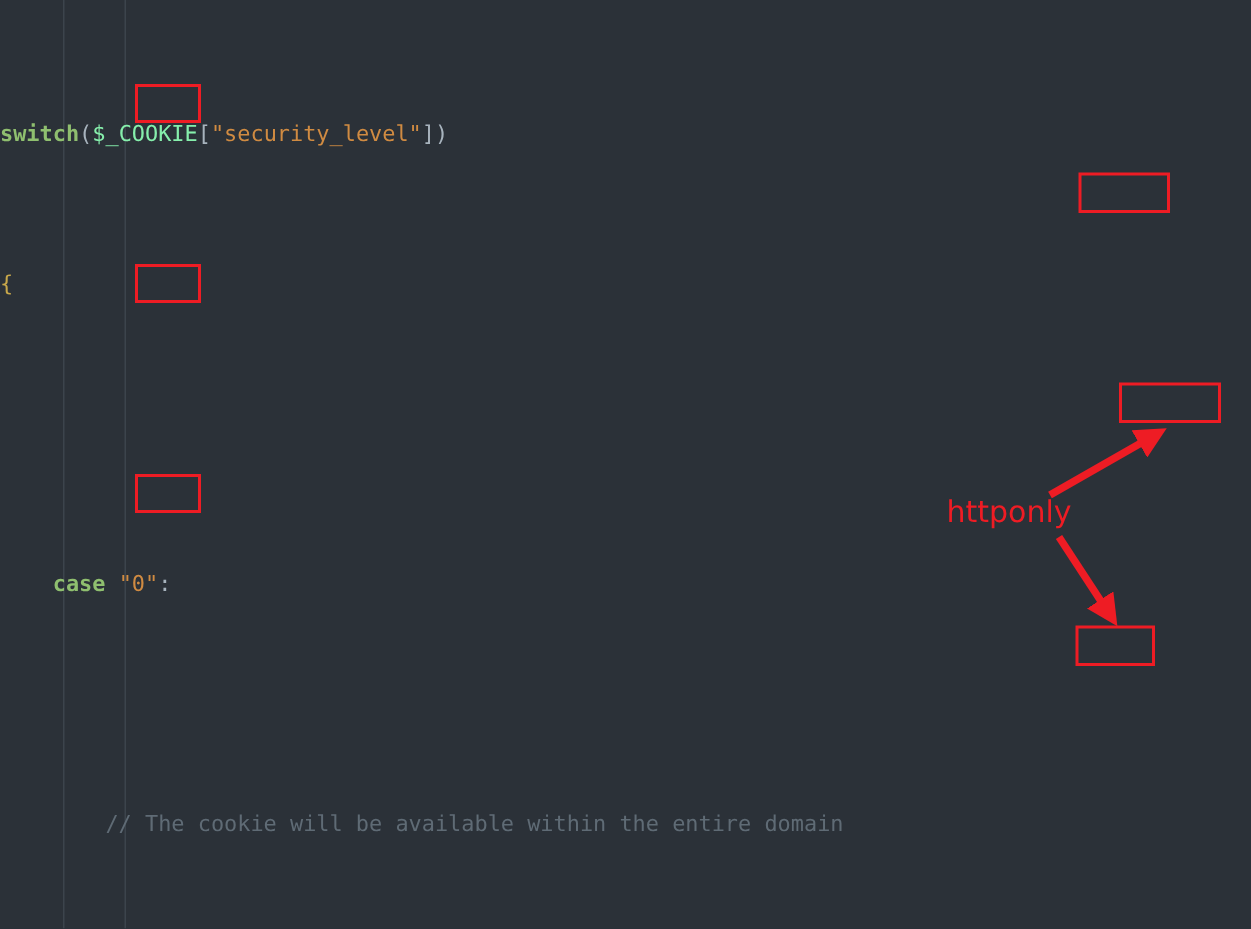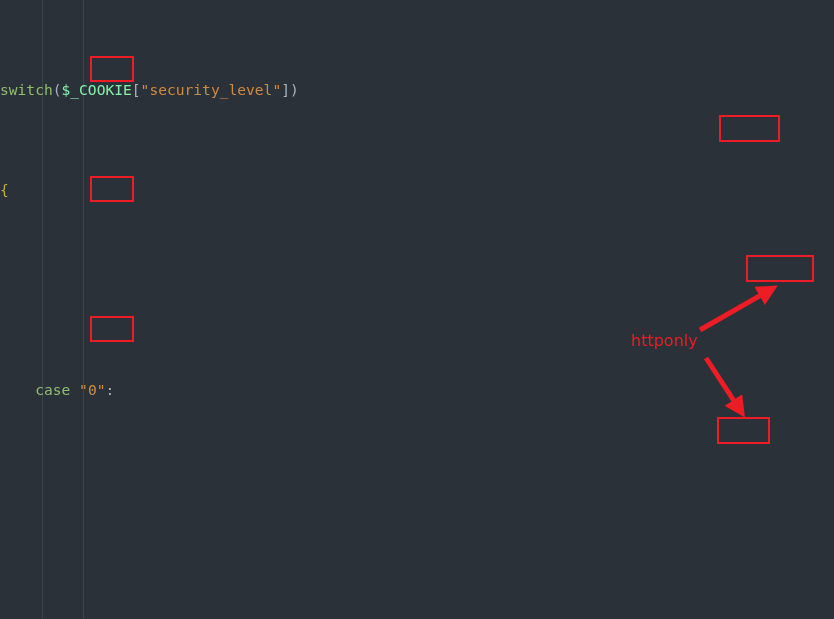--- a/index.html
+++ b/index.html
@@ -46,41 +46,41 @@
     letter-spacing: 0px;
   }
   .line {
     height: 20px;
     padding: 0 0 0 0;
     white-space: pre;
     position: relative;
   }
 
   
-  .kw     { color: #8fbf6f; font-weight: normal; }   
+  .kw     { color: #8fbf6f; font-weight: bold; }   
   .var    { color: #86efac; }                      
   .str    { color: #d08b42; }                      
   .punct  { color: #a7b3bd; }                      
   .cmt    { color: #5f6b75; }   
   .brace  { color: #c8a84b; }                      
 
   
   .box {
     position: absolute;
     border: 2px solid #ee1c24;
     box-sizing: border-box;
     pointer-events: none;
   }
 
   
   .annot-label {
     position: absolute;
     color: #ee1c24;
     font-family: "DejaVu Sans", "Liberation Sans", sans-serif;
-    font-size: 16px;
+    font-size: 20px;
     line-height: 20px;
     white-space: nowrap;
   }
 
   .overlay-svg {
     position: absolute;
     left: 0; top: 0;
     width: 834px;
     height: 619px;
     pointer-events: none;
@@ -103,20 +103,21 @@
     <div class="line"><span class="brace">{</span></div>
 
     
     <div class="line"> </div>
 
     
     <div class="line">    <span class="kw">case</span> <span class="str">"0"</span><span class="punct">:</span></div>
 
     <div class="line"> </div>
 
+    <div class="line">        <span class="cmt">// The cookie will be available within the entire domain</span></div>
 
     
 
     
 
     
 
     
     
 

